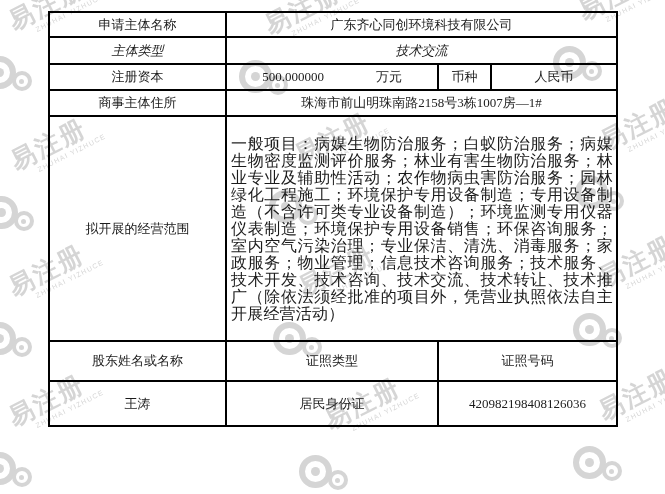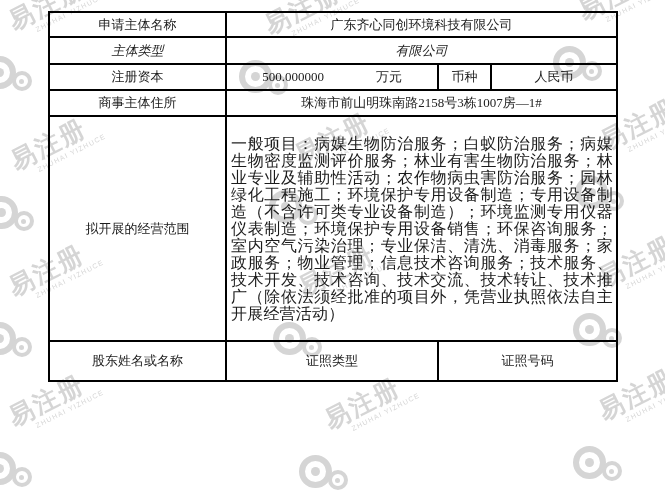--- a/index.html
+++ b/index.html
@@ -239,21 +239,21 @@
       <col style="width:53px">
       <col style="width:126px">
   </colgroup>
   <tbody>
     <tr class="r1">
       <td>申请主体名称</td>
       <td colspan="3">广东齐心同创环境科技有限公司</td>
     </tr>
     <tr class="r2">
       <td>主体类型</td>
-      <td colspan="3">有限公司</td>
+      <td colspan="3">技术交流</td>
     </tr>
     <tr class="r3">
       <td>注册资本</td>
       <td>
         <div class="capital">
           <span>500.000000</span>
           <span>万元</span>
         </div>
       </td>
       <td>币种</td>
@@ -267,14 +267,19 @@
       <td>拟开展的经营范围</td>
       <td colspan="3" class="scope">
         <div class="scope-text">一般项目：病媒生物防治服务；白蚁防治服务；病媒生物密度监测评价服务；林业有害生物防治服务；林业专业及辅助性活动；农作物病虫害防治服务；园林绿化工程施工；环境保护专用设备制造；专用设备制造（不含许可类专业设备制造）；环境监测专用仪器仪表制造；环境保护专用设备销售；环保咨询服务；室内空气污染治理；专业保洁、清洗、消毒服务；家政服务；物业管理；信息技术咨询服务；技术服务、技术开发、技术咨询、技术交流、技术转让、技术推广（除依法须经批准的项目外，凭营业执照依法自主开展经营活动）</div>
       </td>
     </tr>
     <tr class="r6">
       <td>股东姓名或名称</td>
       <td>证照类型</td>
       <td colspan="2">证照号码</td>
     </tr>
+    <tr class="r8">
+      <td>王涛</td>
+      <td>居民身份证</td>
+      <td colspan="2">420982198408126036</td>
+    </tr>
   </tbody>
 </table>
 
 </body></html>

